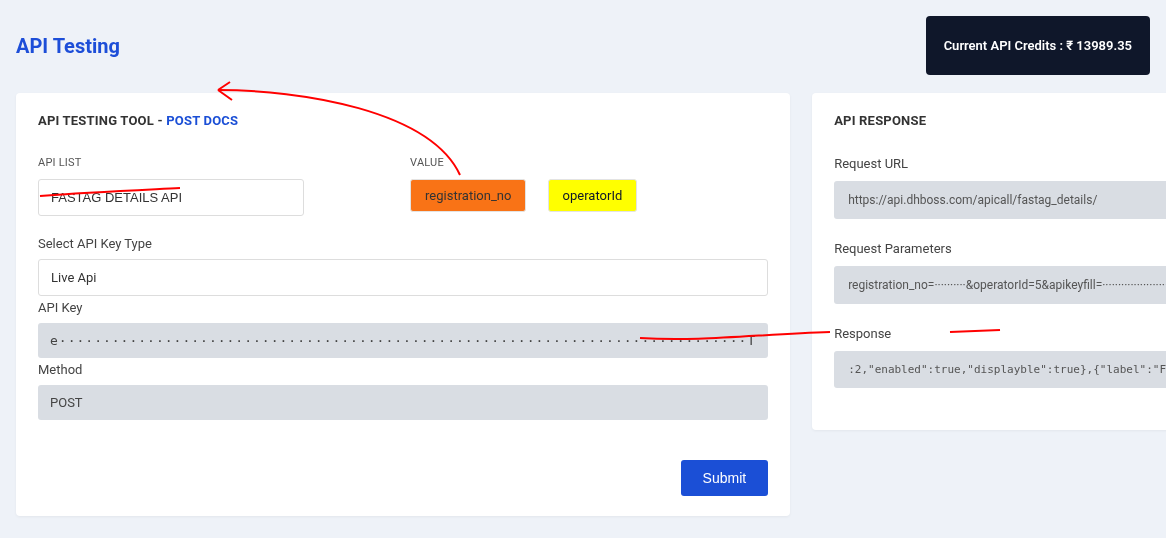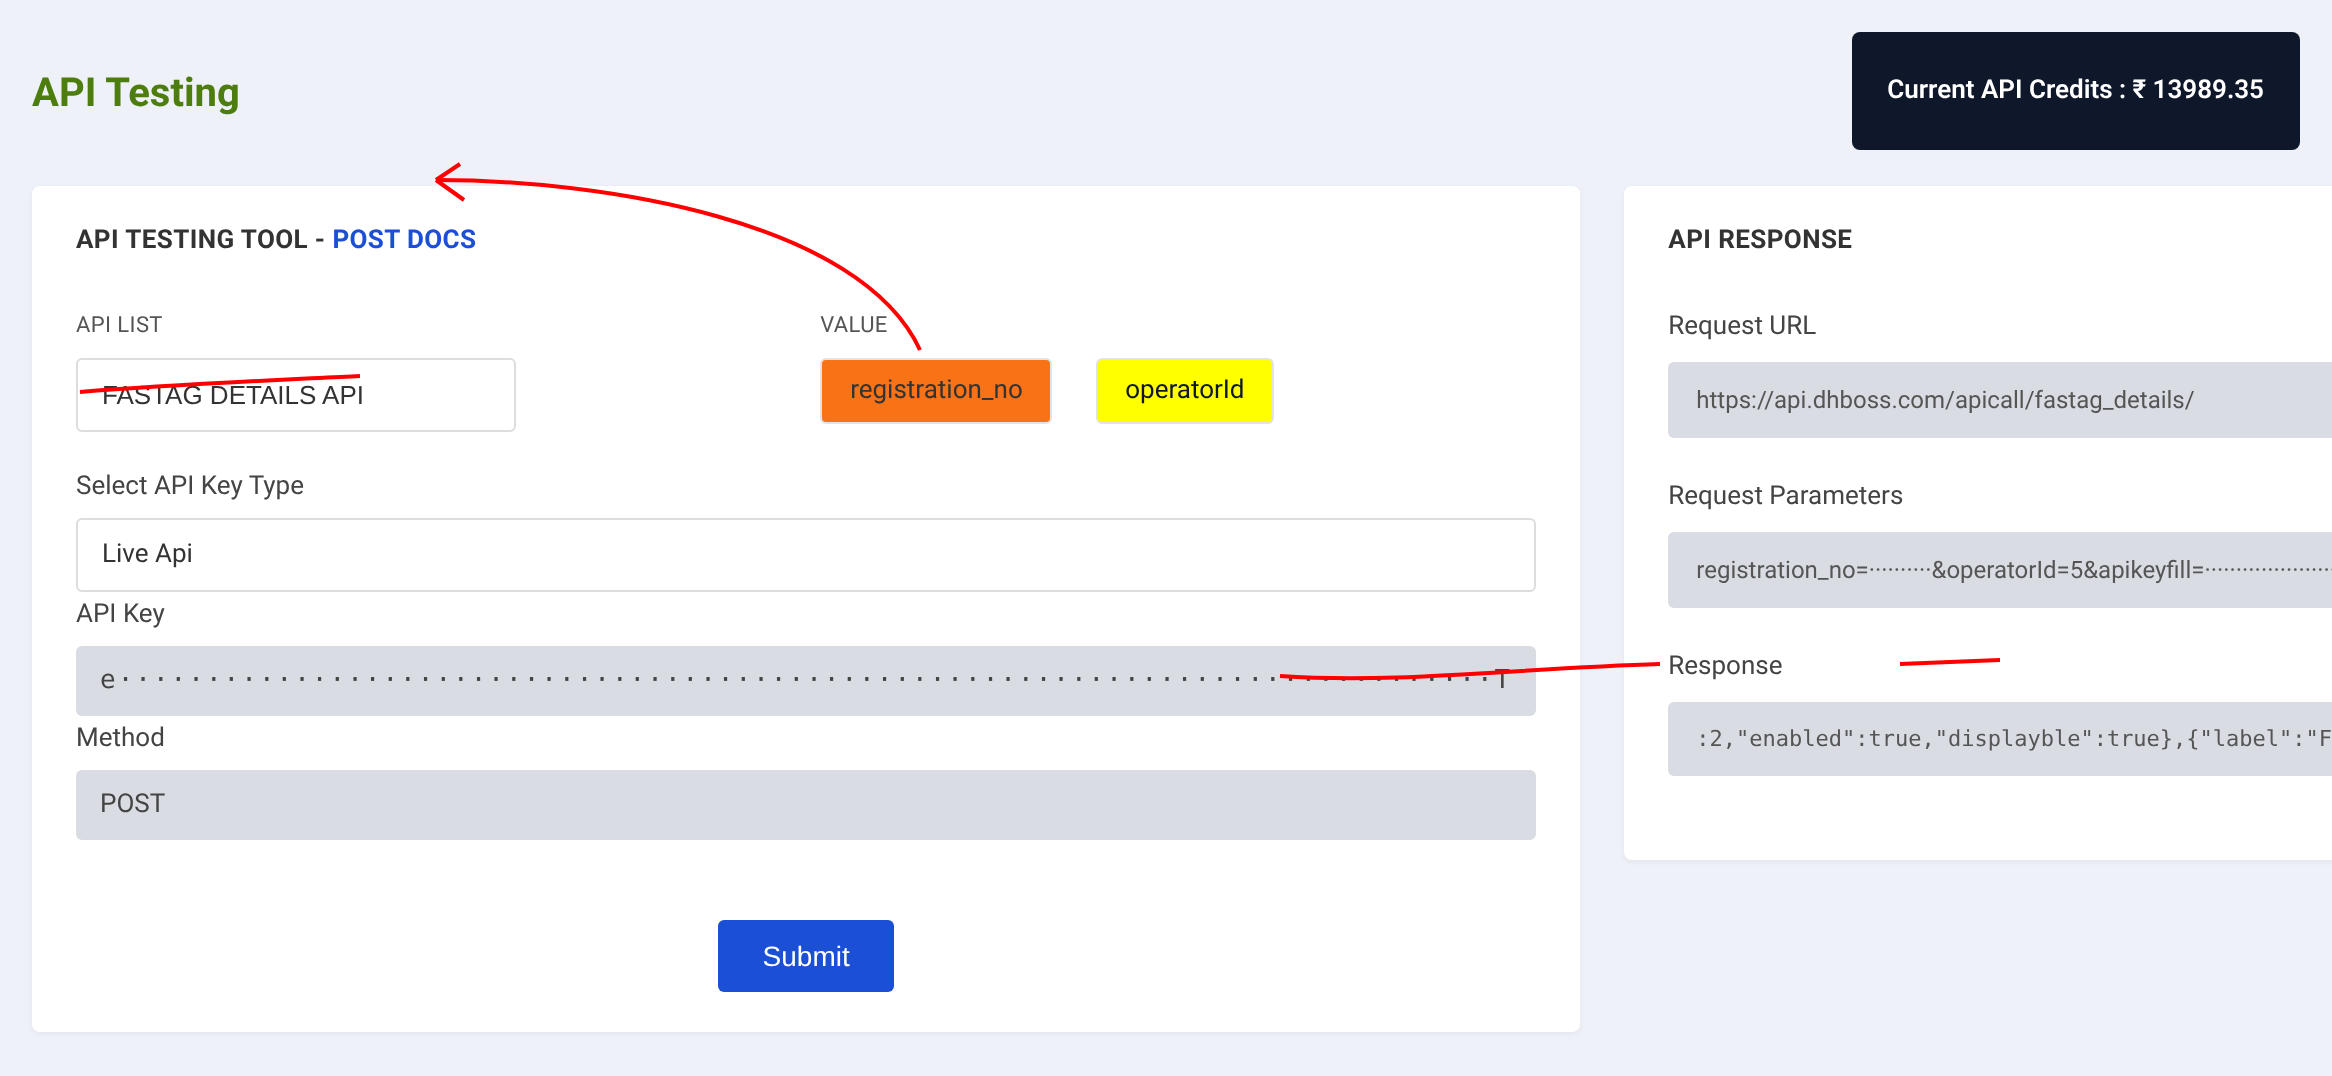--- a/index.html
+++ b/index.html
@@ -14,21 +14,21 @@
     }
     .header {
       display: flex;
       justify-content: space-between;
       align-items: center;
       margin-bottom: 18px;
     }
     .page-title {
       font-size: 20px;
       font-weight: 700;
-      color: #4d7c0f;
+      color: #1d4ed8;
     }
     .credits-badge {
       background: #0f172a;
       color: #fff;
       font-weight: 600;
       font-size: 13px;
       padding: 22px 18px;
       border-radius: 4px;
     }
     .layout {
@@ -92,21 +92,21 @@
       padding: 8px 14px;
       border: 1px solid #e3e3e3;
       border-radius: 3px;
       background: #fff;
       font-size: 13px;
       color: #444;
       margin-right: 18px;
     }
     .submit-row {
       display: flex;
-      justify-content: center;
+      justify-content: flex-end;
       margin-top: 40px;
     }
     .submit-btn {
       background: #1b4fd6;
       color: #fff;
       border: none;
       padding: 10px 22px;
       font-size: 14px;
       border-radius: 3px;
       cursor: pointer;
@@ -160,21 +160,21 @@
     <div class="layout">
 
       <div class="card left-card">
         <div class="card-title">
           <span>API TESTING TOOL</span><span> - </span><a href="#">POST DOCS</a>
         </div>
 
         <div class="row">
           <div class="col">
             <div class="small-label">API LIST</div>
-            <input type="text" class="text-input" style="width: 220px;" value="FASTAG DETAILS API">
+            <input type="text" class="text-input" style="width: 266px;" value="FASTAG DETAILS API">
           </div>
           <div class="col">
             <div class="small-label">VALUE</div>
             <span class="value-chip" style="background:#f97316;color:#333;">registration_no</span>
             <span class="value-chip" style="background:#ffff00;color:#0f172a;">operatorId</span>
           </div>
         </div>
 
         <div class="form-group">
           <div class="field-label">Select API Key Type</div>

